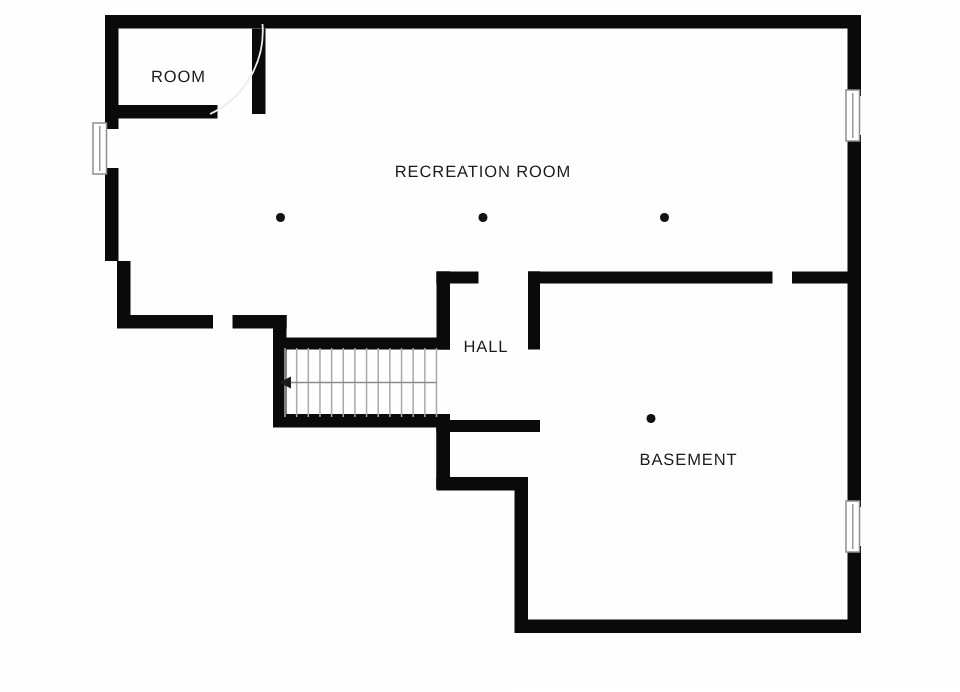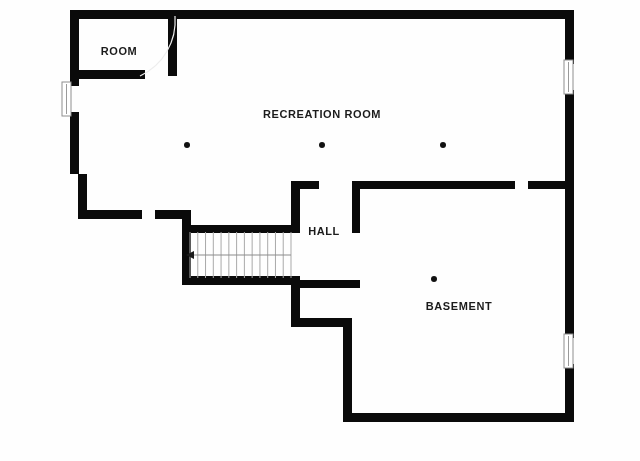--- a/index.html
+++ b/index.html
@@ -11,21 +11,20 @@
     width: 640px;
     height: 461px;
     font-family: "Liberation Sans", sans-serif;
     overflow: hidden;
   }
   #floorplan-root {
     position: relative;
     width: 640px;
     height: 461px;
     background: #fefefe;
-    font-weight: bold;
   }
   #floorplan-svg {
     display: block;
     width: 640px;
     height: 461px;
   }
   .room-label {
     font-family: "Liberation Sans", sans-serif;
     font-size: 11px;
     letter-spacing: 0.6px;

